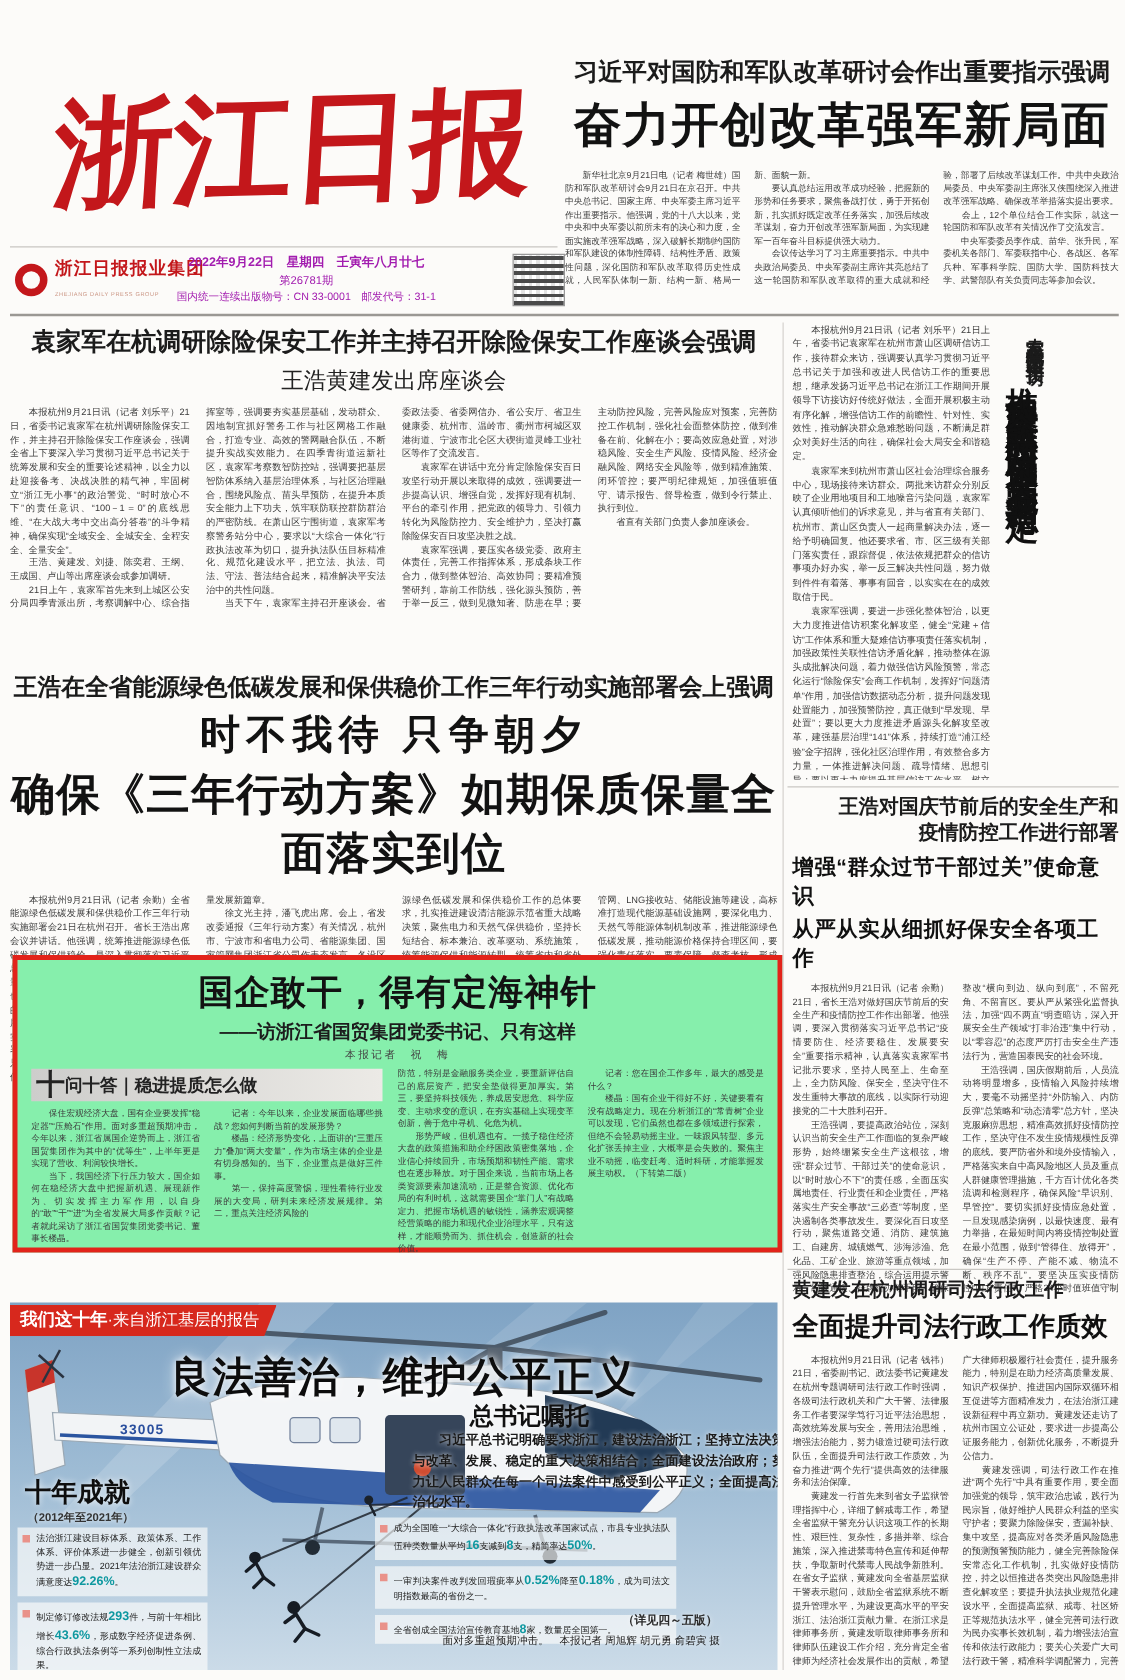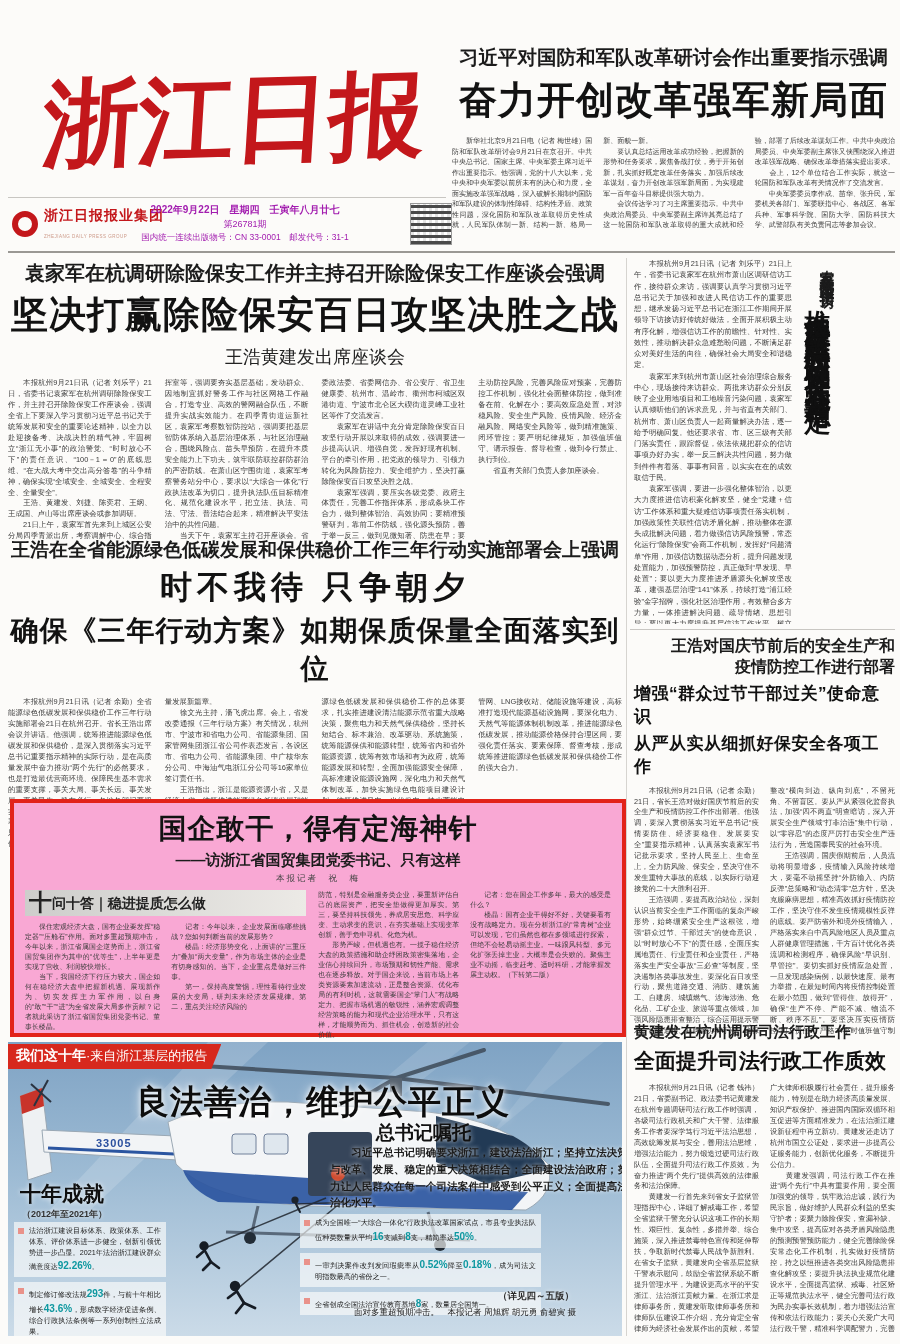--- a/index.html
+++ b/index.html
@@ -36,24 +36,24 @@
   
   .baoan{left:8px;top:260px;width:614px;}
   .baoan .kicker{font-size:20px;}
   .baoan .bigh{font-size:37px;margin-top:3px;}
   .baoan .subhead{font-size:18px;text-align:center;margin-top:5px;color:#222;}
   .baoan .body{margin-top:9px;height:166px;columns:4;column-gap:13px;font-size:7.4px;line-height:1.48;}
   
   .energy{left:8px;top:537px;width:614px;}
   .energy .kicker{font-size:19px;}
   .energy .h1{font-size:32px;letter-spacing:5px;margin-top:3px;}
-  .energy .h2{font-size:28px;margin-top:2px;}
+  .energy .h2{font-size:35px;margin-top:2px;}
   .energy .body{margin-top:9px;height:154px;columns:4;column-gap:13px;font-size:7.4px;line-height:1.48;}
   
-  .soe{left:10px;top:799px;width:586px;height:216px;border:4px solid #e2231a;background:#f9a8d4;
+  .soe{left:10px;top:764px;width:586px;height:216px;border:4px solid #e2231a;background:#86efac;
        padding:7px 11px;}
   .soe .bigh{font-size:28px;}
   .soe .subhead{font-size:15px;font-weight:800;text-align:center;margin-top:3px;color:#1c1c1c;}
   .soe .byline{font-size:8.5px;text-align:center;margin-top:3px;letter-spacing:2px;color:#444;}
   .soe-content{display:flex;gap:12px;margin-top:5px;}
   .soe-l{width:49%;}
   .soe-r{width:51%;}
   .soe-tag{background:linear-gradient(90deg,#cdcdcb,#eceae6);padding:1px 6px 2px 4px;
            font-weight:900;color:#222;font-size:14px;white-space:nowrap;}
   .soe-tag .big{font-size:23px;line-height:1;vertical-align:-2px;}
@@ -133,21 +133,20 @@
     <div class="bigh">奋力开创改革强军新局面</div>
     <div class="body jtext cols">　　新华社北京9月21日电（记者 梅世雄）国防和军队改革研讨会9月21日在京召开。中共中央总书记、国家主席、中央军委主席习近平作出重要指示。他强调，党的十八大以来，党中央和中央军委以前所未有的决心和力度，全面实施改革强军战略，深入破解长期制约国防和军队建设的体制性障碍、结构性矛盾、政策性问题，深化国防和军队改革取得历史性成就，人民军队体制一新、结构一新、格局一新、面貌一新。
 　　要认真总结运用改革成功经验，把握新的形势和任务要求，聚焦备战打仗，勇于开拓创新，扎实抓好既定改革任务落实，加强后续改革谋划，奋力开创改革强军新局面，为实现建军一百年奋斗目标提供强大动力。
 　　会议传达学习了习主席重要指示。中共中央政治局委员、中央军委副主席许其亮总结了这一轮国防和军队改革取得的重大成就和经验，部署了后续改革谋划工作。中共中央政治局委员、中央军委副主席张又侠围绕深入推进改革强军战略、确保改革举措落实提出要求。
 　　会上，12个单位结合工作实际，就这一轮国防和军队改革有关情况作了交流发言。
 　　中央军委委员李作成、苗华、张升民，军委机关各部门、军委联指中心、各战区、各军兵种、军事科学院、国防大学、国防科技大学、武警部队有关负责同志等参加会议。</div>
   </div>
 
   <div class="abs baoan">
     <div class="kicker">袁家军在杭调研除险保安工作并主持召开除险保安工作座谈会强调</div>
-    <div class="bigh">坚决打赢除险保安百日攻坚决胜之战</div>
     <div class="subhead">王浩黄建发出席座谈会</div>
     <div class="body jtext cols">　　本报杭州9月21日讯（记者 刘乐平）21日，省委书记袁家军在杭州调研除险保安工作，并主持召开除险保安工作座谈会，强调全省上下要深入学习贯彻习近平总书记关于统筹发展和安全的重要论述精神，以全力以赴迎接备考、决战决胜的精气神，牢固树立“浙江无小事”的政治警觉、“时时放心不下”的责任意识、“100－1＝0”的底线思维、“在大战大考中交出高分答卷”的斗争精神，确保实现“全域安全、全城安全、全程安全、全量安全”。
 　　王浩、黄建发、刘捷、陈奕君、王纲、王成国、卢山等出席座谈会或参加调研。
 　　21日上午，袁家军首先来到上城区公安分局四季青派出所，考察调解中心、综合指挥室等，强调要夯实基层基础，发动群众、因地制宜抓好警务工作与社区网格工作融合，打造专业、高效的警网融合队伍，不断提升实战实效能力。在四季青街道运新社区，袁家军考察数智防控站，强调要把基层智防体系纳入基层治理体系，与社区治理融合，围绕风险点、苗头早预防，在提升本质安全能力上下功夫，筑牢联防联控群防群治的严密防线。在萧山区宁围街道，袁家军考察警务站分中心，要求以“大综合一体化”行政执法改革为切口，提升执法队伍目标精准化、规范化建设水平，把立法、执法、司法、守法、普法结合起来，精准解决平安法治中的共性问题。
 　　当天下午，袁家军主持召开座谈会。省委政法委、省委网信办、省公安厅、省卫生健康委、杭州市、温岭市、衢州市柯城区双港街道、宁波市北仑区大碶街道灵峰工业社区等作了交流发言。
 　　袁家军在讲话中充分肯定除险保安百日攻坚行动开展以来取得的成效，强调要进一步提高认识、增强自觉，发挥好现有机制、平台的牵引作用，把党政的领导力、引领力转化为风险防控力、安全维护力，坚决打赢除险保安百日攻坚决胜之战。
 　　袁家军强调，要压实各级党委、政府主体责任，完善工作指挥体系，形成条块工作合力，做到整体智治、高效协同；要精准预警研判，靠前工作防线，强化源头预防，善于举一反三，做到见微知著、防患在早；要主动防控风险，完善风险应对预案，完善防控工作机制，强化社会面整体防控，做到准备在前、化解在小；要高效应急处置，对涉稳风险、安全生产风险、疫情风险、经济金融风险、网络安全风险等，做到精准施策、闭环管控；要严明纪律规矩，加强值班值守、请示报告、督导检查，做到令行禁止、执行到位。
 　　省直有关部门负责人参加座谈会。</div>
   </div>
 

